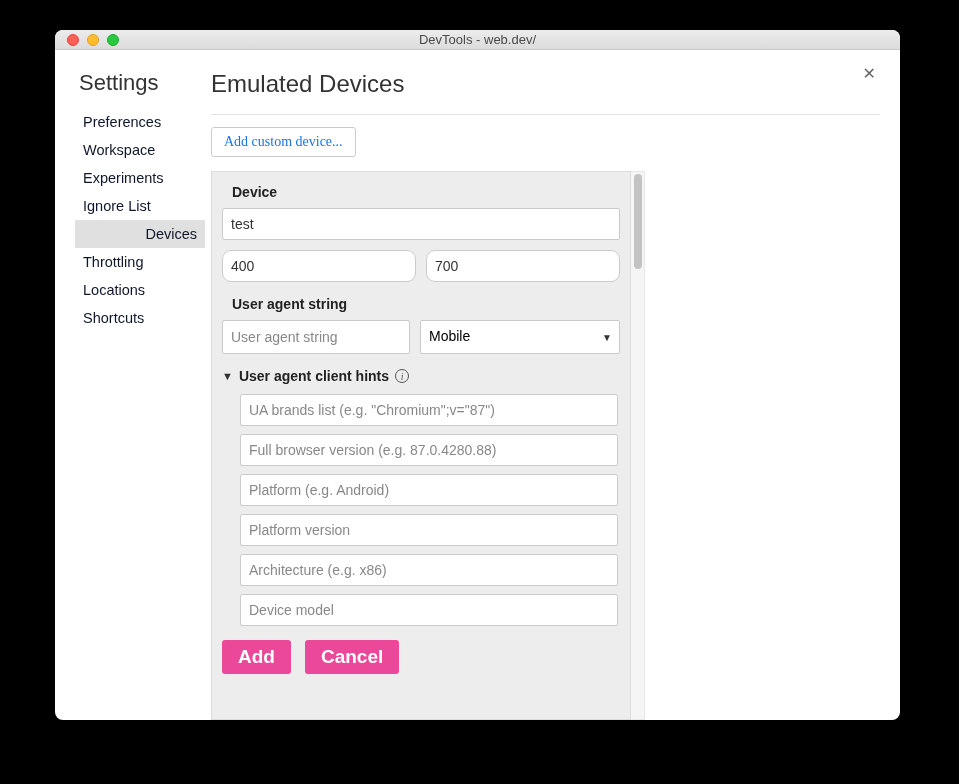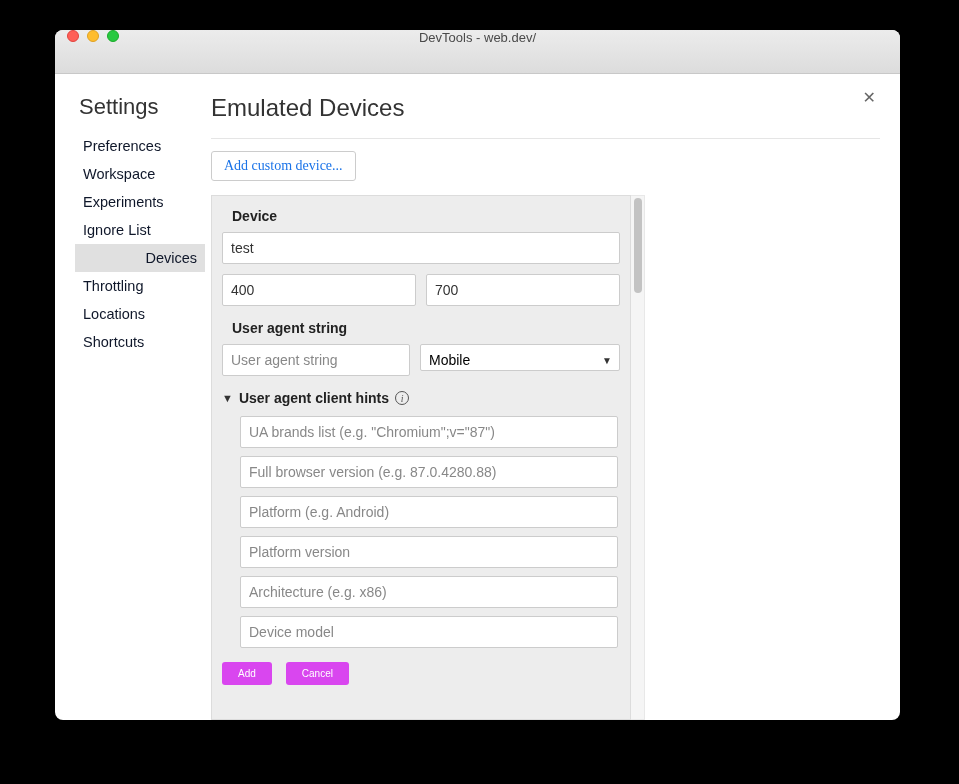--- a/index.html
+++ b/index.html
@@ -18,24 +18,25 @@
       width: 845px;
       height: 690px;
       background: #fff;
       border-radius: 8px;
       box-shadow: 0 20px 60px rgba(0,0,0,0.5);
       display: flex;
       flex-direction: column;
       overflow: hidden;
     }
     .titlebar {
-      height: 44px;
+      height: 20px;
       background: linear-gradient(#ececec, #dcdcdc);
       border-bottom: 1px solid #c8c8c8;
       display: flex;
+      align-items: center;
       position: relative;
       flex-shrink: 0;
     }
     .traffic-lights { display: flex; gap: 8px; padding-left: 12px; }
     .tl { width: 12px; height: 12px; border-radius: 50%; }
     .tl-close { background: #ff5f57; border: 0.5px solid #e0443e; }
     .tl-min { background: #ffbd2e; border: 0.5px solid #dea123; }
     .tl-max { background: #28c940; border: 0.5px solid #1aab29; }
     .title-text {
       position: absolute;
@@ -146,33 +147,33 @@
       border: 1px solid #ccc;
       border-radius: 2px;
       padding: 7px 8px;
       font-size: 14px;
       color: #333;
       width: 100%;
     }
     .input::placeholder { color: #888; }
     .row { display: flex; gap: 10px; margin-top: 10px; }
     .row .input { flex: 1; }
-    .w-small { width: 100px; flex: 0 0 100px; }
+    .w-small { width: 100px; flex: 0 0 100px; border-radius: 9px; }
     .w-dpr { flex: 1; }
     .ua-row { display: flex; gap: 10px; margin-top: 0; }
     .ua-row .input:first-child { flex: 1; }
     .select-wrap {
       position: relative;
       flex: 0 0 200px;
     }
     .select {
       background: #fff;
       border: 1px solid #ccc;
       border-radius: 2px;
-      padding: 7px 24px 2px 8px;
+      padding: 7px 24px 9px 8px;
       font-size: 14px;
       width: 100%;
       appearance: none;
     }
     .select-caret {
       position: absolute;
       right: 8px; top: 50%;
       transform: translateY(-50%);
       pointer-events: none;
       font-size: 10px;
@@ -202,27 +203,28 @@
       font-family: Georgia, serif;
     }
     .hints-list { padding-left: 18px; }
     .hints-list .input { margin-bottom: 8px; width: 378px; }
     .action-row {
       display: flex;
       gap: 14px;
       margin-top: 6px;
     }
     .btn-primary {
-      background: #d946ef;
+      background: #ec4899;
       color: #fff;
       border: none;
       border-radius: 3px;
       padding: 6px 16px;
-      font-size: 10px;
+      font-size: 19px;
       cursor: pointer;
+      font-weight: bold;
     }
   </style>
 </head>
 <body>
 
 <div class="window">
   <div class="titlebar">
     <div class="traffic-lights">
       <div class="tl tl-close"></div>
       <div class="tl tl-min"></div>

